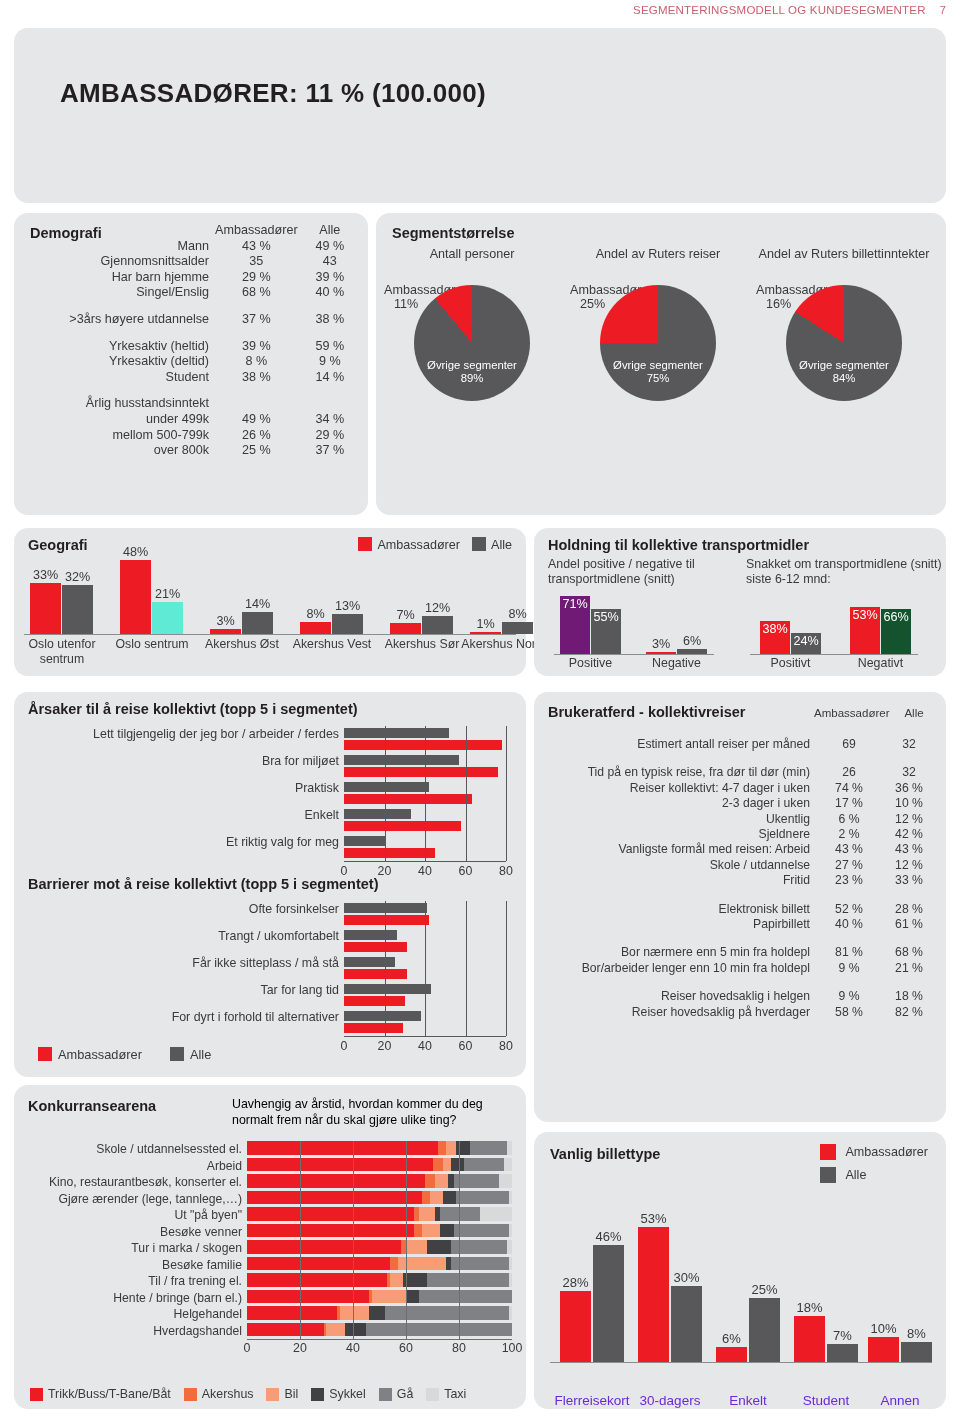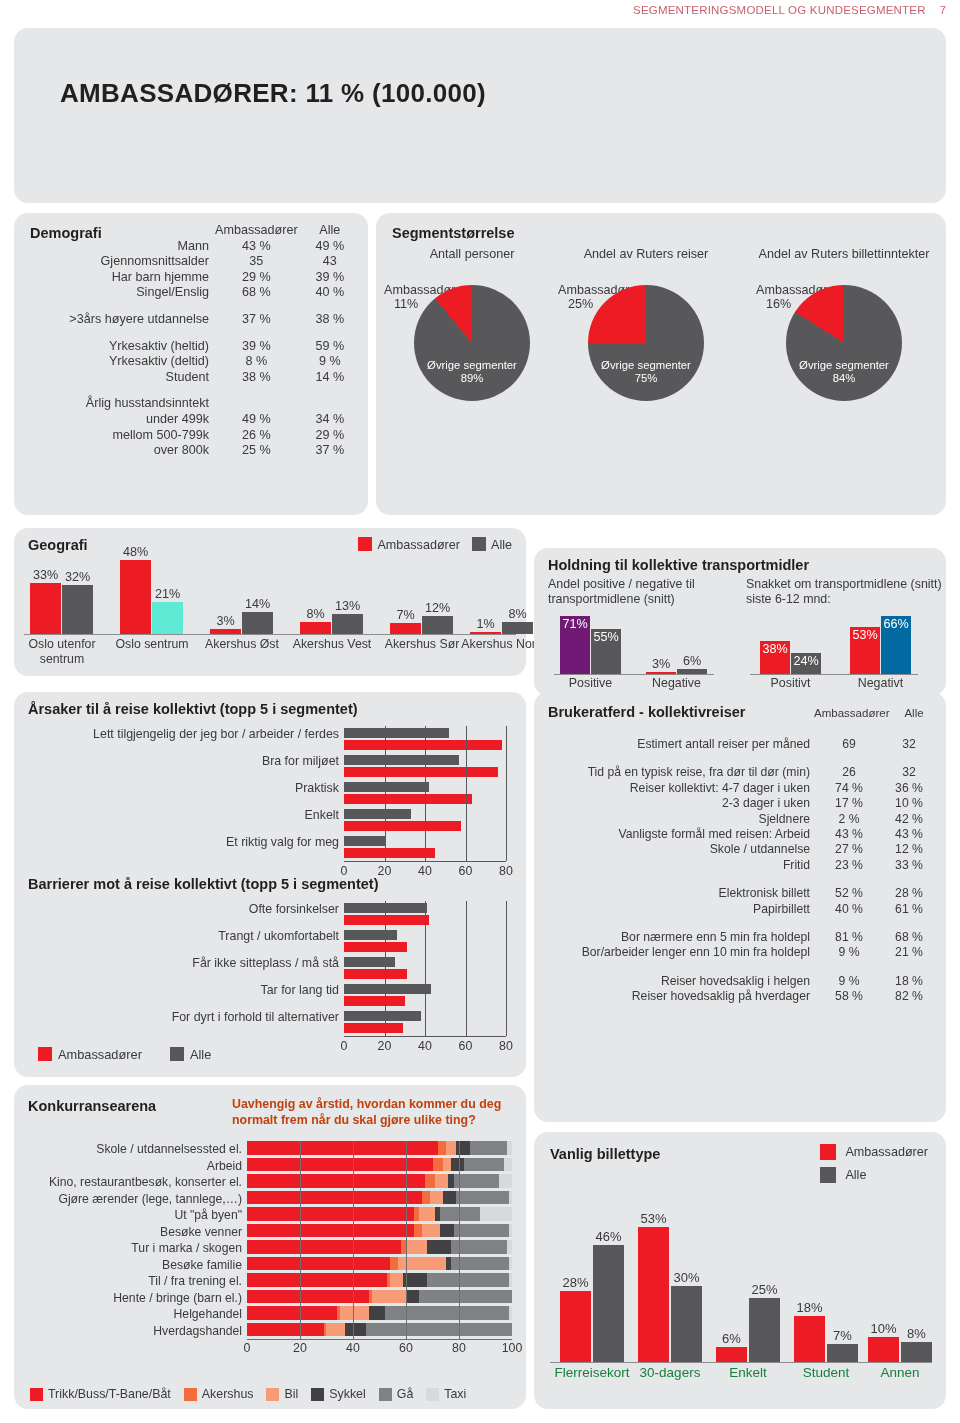--- a/index.html
+++ b/index.html
@@ -69,21 +69,21 @@
   .geo-bar { width:31px; position:relative; }
   .geo-bar span {
     position:absolute; bottom:100%; left:50%; transform:translateX(-50%);
     font-size:12.6px; color:#3a3a3c; white-space:nowrap; margin-bottom:1px;
   }
   .geo-axis { position:absolute; left:10px; top:106px; width:492px; height:1px; background:#8d8d8f; }
   .geo-labels { position:absolute; left:10px; top:109px; width:492px; height:36px; }
   .geo-labels div { position:absolute; font-size:12.3px; color:#3a3a3c; text-align:center; line-height:14.5px; }
 
   
-  #holdning-card { left:534px; top:528px; width:412px; height:148px;margin-top:20px; }
+  #holdning-card { left:534px; top:528px; width:412px; height:148px; }
   #holdning-card .card-title { position:absolute; left:14px; top:9px; }
   .hold-sub { position:absolute; font-size:12.4px; color:#3a3a3c; line-height:14.5px; top:29px; }
   .hold-plot { position:absolute; height:62px; top:64px; }
   .hold-group { position:absolute; bottom:0; display:flex; align-items:flex-end; gap:1px; }
   .hold-bar { width:30px; position:relative; }
   .hold-bar span.out {
     position:absolute; bottom:100%; left:50%; transform:translateX(-50%);
     font-size:12.6px; color:#3a3a3c; white-space:nowrap; margin-bottom:1px;
   }
   .hold-bar span.inr {
@@ -122,21 +122,21 @@
   table.bruker { position:absolute; left:8px; top:32px; width:396px; border-collapse:collapse; }
   table.bruker td { font-size:12.2px; padding:0; line-height:15.4px; color:#3a3a3c; }
   table.bruker td.lbl { text-align:right; padding-right:8px; width:276px; white-space:nowrap;}
   table.bruker td.v1 { text-align:center; width:62px; }
   table.bruker td.v2 { text-align:center; width:58px; }
   table.bruker tr.gap td { height:13px; }
 
   
   #konk-card { left:14px; top:1085px; width:512px; height:324px; }
   #konk-card .card-title { position:absolute; left:14px; top:13px; }
-  .konk-q { position:absolute; left:218px; top:12px; font-size:12.4px; color:#c2410c; line-height:15.5px;font-weight:bold; }
+  .konk-q { position:absolute; left:218px; top:12px; font-size:12.4px; color:#000000; line-height:15.5px; }
   .konk-plot { position:absolute; left:233px; top:56px; width:318px; }
   .konk-row { position:relative; height:16.5px; display:flex; }
   .konk-row .rlbl {
     position:absolute; right:100%; top:1px; width:230px; text-align:right;
     font-size:12.2px; color:#3a3a3c; padding-right:5px; white-space:nowrap;
   }
   .konk-seg { height:13.5px; }
   .konk-grid { position:absolute; top:0; width:1px; background:#6d6e70; }
   .konk-axis { position:absolute; left:233px; width:265px; height:1px; background:#6d6e70; }
   .konk-ticks { position:absolute; left:233px; width:265px; }
@@ -153,21 +153,21 @@
   .bil-legend .sw { width:16px; height:16px; display:inline-block; margin-right:9px; }
   .bil-plot { position:absolute; left:16px; top:70px; width:382px; height:160px; }
   .bil-group { position:absolute; bottom:0; display:flex; align-items:flex-end; gap:2px; }
   .bil-bar { width:31px; position:relative; }
   .bil-bar span {
     position:absolute; bottom:100%; left:50%; transform:translateX(-50%);
     font-size:13px; color:#3a3a3c; white-space:nowrap; margin-bottom:1px;
   }
   .bil-axis { position:absolute; left:16px; top:230px; width:382px; height:1px; background:#8d8d8f; }
   .bil-lbls { position:absolute; left:16px; top:233px; width:382px; }
-  .bil-lbls div { position:absolute; font-size:13.5px; color:#15803d; text-align:center; }
+  .bil-lbls div { position:absolute; font-size:13.5px; color:#6d28d9; text-align:center;margin-top:28px; }
 </style>
 </head>
 <body>
 
 <div class="page-header">
   <span class="ttl">SEGMENTERINGSMODELL OG KUNDESEGMENTER</span>
   <span class="pg">7</span>
 </div>
 
 <div class="card" id="title-card">
@@ -264,21 +264,21 @@
         <div class="ambl">Ambassadører</div>
         <div class="ambv">11%</div>
         <div class="pie-wrap">
           <div class="pie" style="background:conic-gradient(from -39.6deg, #ED1C24 0deg 39.6deg, #58585A 39.6deg 360deg)"></div>
           <div class="pie-inner-lbl">
             <div>Øvrige segmenter</div>
             <div>89%</div>
           </div>
         </div>
       </div>
-      <div class="pie-col" style="left:180px">
+      <div class="pie-col" style="left:192px">
         <div class="subhead">Andel av Ruters reiser</div>
         <div class="ambl">Ambassadører</div>
         <div class="ambv">25%</div>
         <div class="pie-wrap">
           <div class="pie" style="background:conic-gradient(from -90deg, #ED1C24 0deg 90deg, #58585A 90deg 360deg)"></div>
           <div class="pie-inner-lbl">
             <div>Øvrige segmenter</div>
             <div>75%</div>
           </div>
         </div>
@@ -393,21 +393,21 @@
           <span class="inr">38%</span>
         </div>
         <div class="hold-bar" style="height:21.09090909090909px;background:#58585A">
           <span class="inr">24%</span>
         </div>
       </div>
       <div class="hold-group" style="left:100px">
         <div class="hold-bar" style="height:46.57575757575757px;background:#ED1C24">
           <span class="inr">53%</span>
         </div>
-        <div class="hold-bar" style="height:58px;background:#0369a1">
+        <div class="hold-bar" style="height:45px;background:#14532d">
           <span class="inr">66%</span>
         </div>
       </div>
     </div>
   <div class="hold-axis" style="left:20px;  top:126px; width:160px;"></div>
   <div class="hold-axis" style="left:216px; top:126px; width:168px;"></div>
   <div class="hold-lbls" id="hold-lbl-left" style="left:20px;  top:128px; width:180px; height:18px;">
       <div style="left:-4px;width:81px">Positive</div>
       <div style="left:82px;width:81px">Negative</div>
     </div>
@@ -530,20 +530,25 @@
         </tr>
         <tr>
           <td class="lbl">Reiser kollektivt: 4-7 dager i uken</td>
           <td class="v1">74 %</td>
           <td class="v2">36 %</td>
         </tr>
         <tr>
           <td class="lbl">2-3 dager i uken</td>
           <td class="v1">17 %</td>
           <td class="v2">10 %</td>
+        </tr>
+        <tr>
+          <td class="lbl">Ukentlig</td>
+          <td class="v1">6 %</td>
+          <td class="v2">12 %</td>
         </tr>
         <tr>
           <td class="lbl">Sjeldnere</td>
           <td class="v1">2 %</td>
           <td class="v2">42 %</td>
         </tr>
         <tr>
           <td class="lbl">Vanligste formål med reisen: Arbeid</td>
           <td class="v1">43 %</td>
           <td class="v2">43 %</td>

